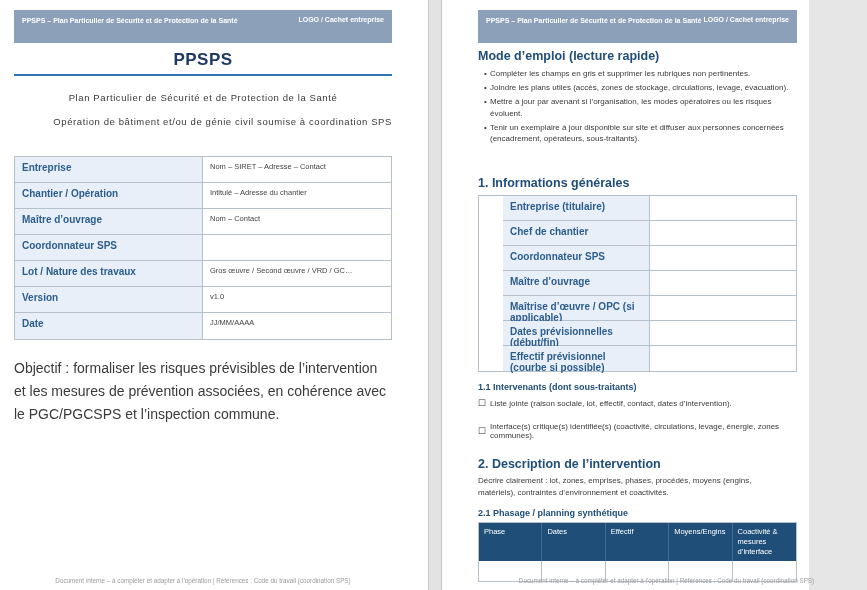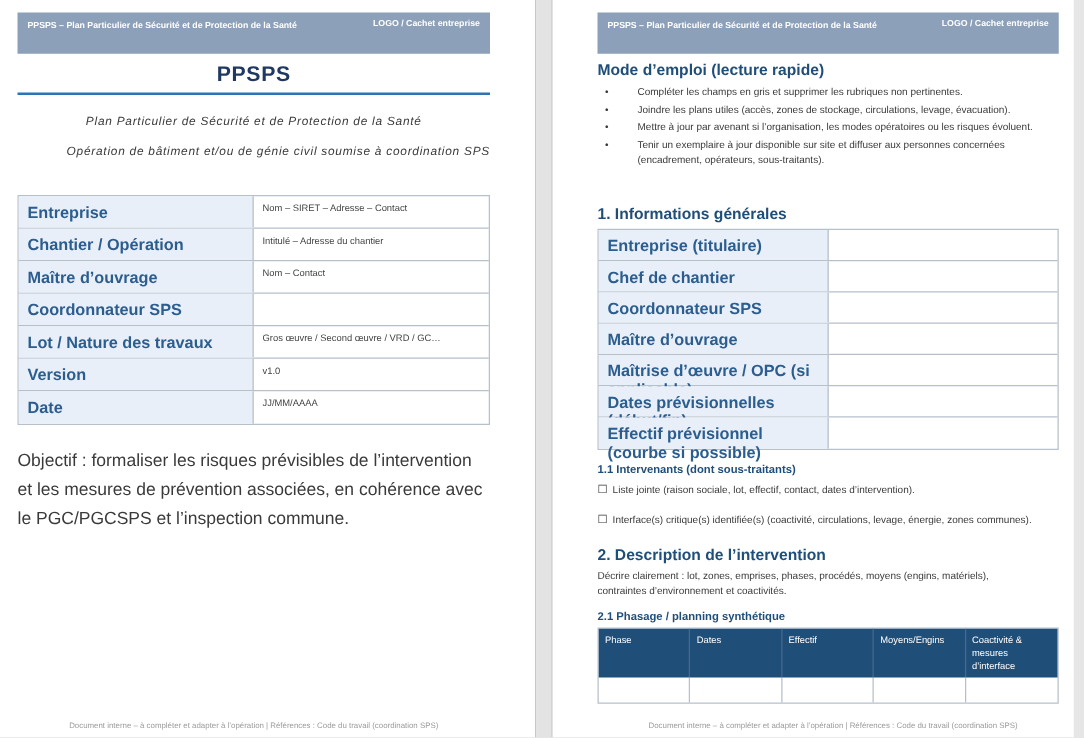--- a/index.html
+++ b/index.html
@@ -5,51 +5,51 @@
   :root{
     --band:#8DA0B9; --navy:#1F4E79; --title-navy:#1F3864; --label-blue:#2B5D8F;
     --fill:#E9EFF8; --tborder:#B6C0CB; --rule:#2E74B5; --text:#3A3A3A;
     --footer:#9B9B9B; --pageborder:#C6C6C6; --bg:#E6E6E6; --thead:#1F4E79;
   }
   *{margin:0;padding:0;box-sizing:border-box;}
   html,body{width:867px;height:590px;}
   body{background:var(--bg);font-family:"Liberation Sans",sans-serif;position:relative;overflow:hidden;}
   .page{position:absolute;top:0;height:590px;background:#fff;}
   .page-left{left:0;width:429px;border-right:1px solid var(--pageborder);padding:0 36px 0 14px;}
-  .page-right{left:441px;width:418px;border-left:1px solid var(--pageborder);padding:0 12px 0 36px;}
+  .page-right{left:441px;width:368px;border-left:1px solid var(--pageborder);padding:0 12px 0 36px;}
   .band{margin-top:10px;height:33px;background:var(--band);color:#fff;display:flex;
         justify-content:space-between;align-items:flex-start;padding:5px 8px;font-size:7px;font-weight:bold;}
   .band-title{width:235px;line-height:1.65;}
   .band-logo{white-space:nowrap;line-height:1.4;}
   .doc-title{margin-top:7px;text-align:center;font-size:17px;font-weight:bold;color:var(--title-navy);letter-spacing:.5px;}
   .title-rule{border-bottom:2px solid var(--rule);margin-top:4px;}
-  .subtitle{text-align:center;font-style:italic;font-size:9.5px;color:var(--text);letter-spacing:.6px;}
+  .subtitle{text-align:center;font-size:9.5px;color:var(--text);letter-spacing:.6px;}
   .subtitle.first{margin-top:16px;}
   .subtitle.second{margin-top:13px;text-align:right;}
   .tbl{border:1px solid var(--tborder);}
   .tbl-left{margin-top:29px;}
   .tbl-right{margin-top:5px;}
   .trow{display:flex;border-bottom:1px solid var(--tborder);}
   .trow:last-child{border-bottom:none;}
   .tbl-left .trow{height:26px;}
-  .tbl-right .trow{height:25px;}
+  .tbl-right .trow{height:25px;margin-left:24px;}
   .tlabel{width:50%;background:var(--fill);border-right:1px solid var(--tborder);
-          color:var(--label-blue);font-weight:bold;font-size:13px;padding:5px 7px;}
+          color:var(--label-blue);font-weight:bold;font-size:10px;padding:5px 7px;}
   .tvalue{flex:1;font-size:7.5px;color:#444;padding:5px 7px;}
   .objective{margin-top:17px;font-size:14px;color:var(--text);line-height:1.65;}
   .footer{position:absolute;bottom:6px;text-align:center;font-size:6.3px;color:var(--footer);}
   .page-left .footer{left:14px;width:378px;}
   .page-right .footer{left:36px;width:377px;}
   .h1{font-size:12.5px;font-weight:bold;color:var(--navy);}
   .h2{font-size:9px;font-weight:bold;color:var(--navy);}
   .mode-title{margin-top:6px;}
   .bullets{margin-top:5px;}
   .bullet-row{display:flex;font-size:8px;color:var(--text);line-height:1.45;margin-bottom:2.5px;}
   .bullet-dot{width:12px;padding-left:6px;flex:none;}
-  .bullet-text{flex:1;padding-right:2px;margin-left:20px;}
+  .bullet-text{flex:1;padding-right:2px;}
   .sec1-title{margin-top:31px;}
   .sec11-title{margin-top:10px;}
   .check-line{margin-top:6px;font-size:8px;color:var(--text);display:flex;align-items:center;}
   .check-line + .check-line{margin-top:14px;}
   .checkbox{font-size:9px;margin-right:4px;color:#333;}
   .sec2-title{margin-top:17px;}
   .sec2-body{margin-top:4px;font-size:8px;color:var(--text);line-height:1.5;width:96%;}
   .sec21-title{margin-top:9px;}
   .ph-tbl{margin-top:4px;border:1px solid var(--tborder);}
   .ph-head{display:flex;background:var(--thead);}

